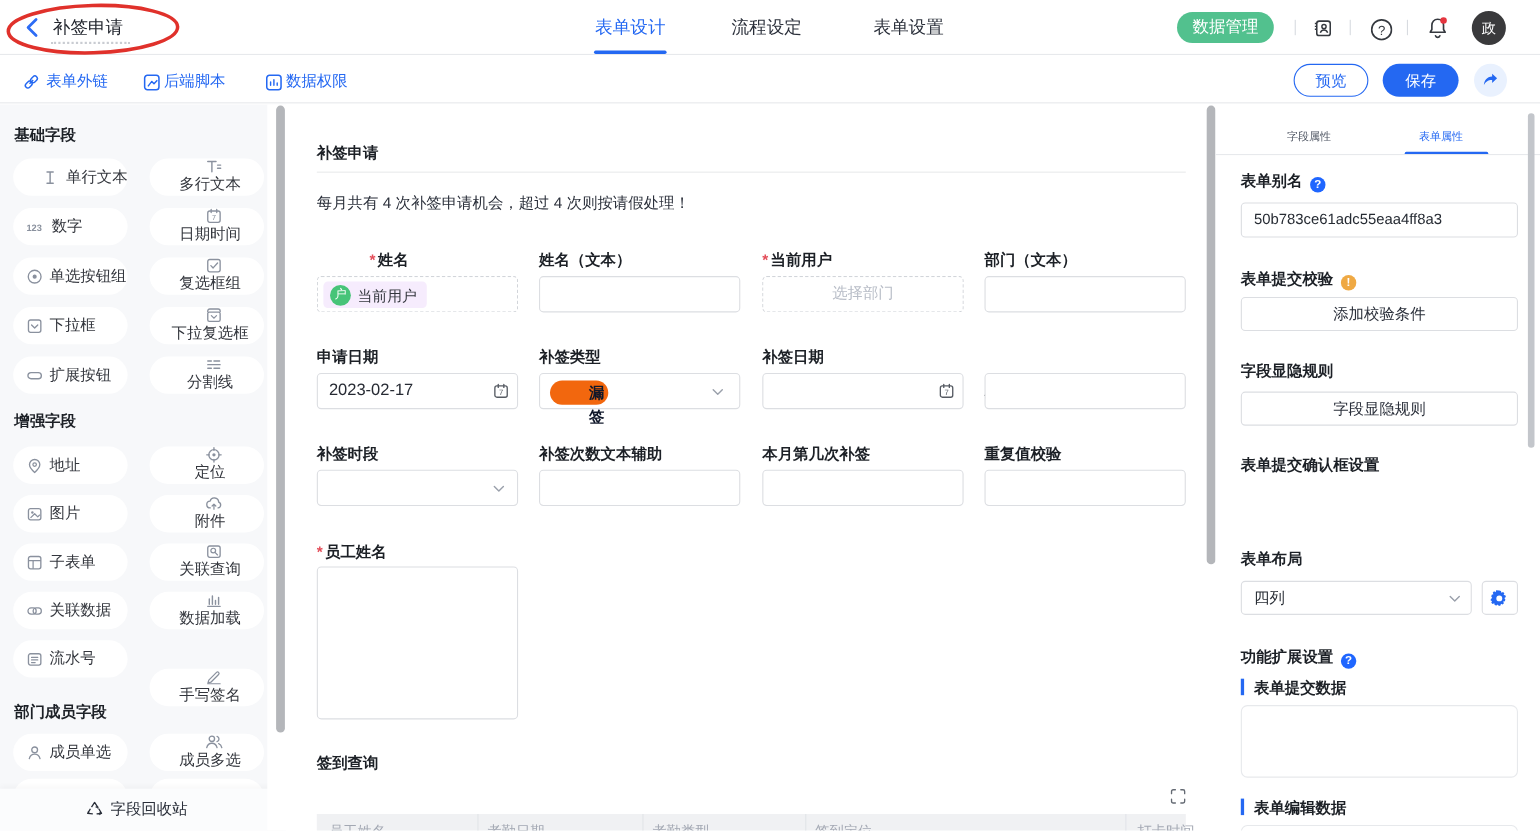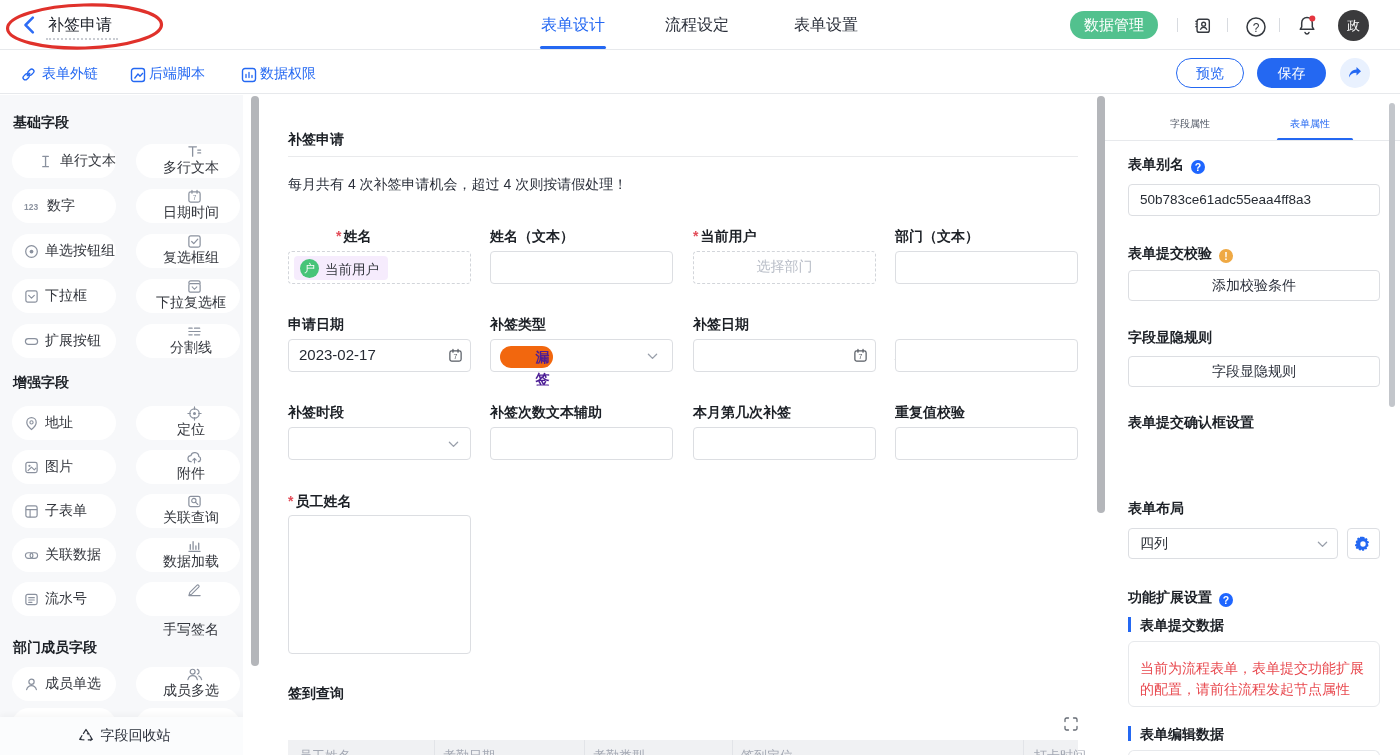--- a/index.html
+++ b/index.html
@@ -233,21 +233,21 @@
       </svg>
       <span>数据加载</span>
     </div>
   <div class="abs pill pc1" style="top:582px;">
       <svg width="15" height="15" viewBox="0 0 16 16">
         <rect x="2" y="2.5" width="12" height="11" rx="2" stroke="#8a919e" stroke-width="1.3" fill="none"></rect>
         <path d="M5 6 h6 M5 8.5 h6 M5 11 h3.5" stroke="#8a919e" stroke-width="1.2" stroke-linecap="round"></path>
       </svg>
       <span>流水号</span>
     </div>
-  <div class="abs pill pc2" style="top:582px;gap:24px;">
+  <div class="abs pill pc2" style="top:608px;">
       <svg width="15" height="15" viewBox="0 0 16 16">
         <path d="M3 11 L10.5 3.5 a1.4 1.4 0 0 1 2 2 L5 13 l-2.8 0.8 z" stroke="#8a919e" stroke-width="1.2" fill="none" stroke-linejoin="round"></path>
         <path d="M2 14.5 h12" stroke="#8a919e" stroke-width="1.2" stroke-linecap="round"></path>
       </svg>
       <span>手写签名</span>
     </div>
   <div class="abs sect" style="top:639px;">部门成员字段</div>
   <div class="abs pill pc1" style="top:667px;">
       <svg width="15" height="15" viewBox="0 0 16 16">
         <circle cx="8" cy="5" r="2.8" stroke="#8a919e" stroke-width="1.3" fill="none"></circle>
@@ -299,21 +299,21 @@
   <div class="abs flabel" style="left:288px;top:314px;">申请日期</div>
   <div class="abs ibox" style="left:288px;top:339px;"></div>
   <div class="abs" style="left:299px;top:346px;font-size:15px;color:#262a33;">2023-02-17</div>
   <svg class="abs" style="left:448px;top:348px" width="15" height="15" viewBox="0 0 16 16">
       <rect x="2" y="3" width="12" height="11" rx="2" stroke="#565b63" stroke-width="1.3" fill="none"></rect>
       <path d="M5.3 1.5v3 M10.7 1.5v3" stroke="#565b63" stroke-width="1.3" stroke-linecap="round"></path>
       <text x="8" y="12.2" font-size="7.5" fill="#565b63" text-anchor="middle" font-family="Liberation Sans">7</text>
     </svg>
   <div class="abs flabel" style="left:490px;top:314px;">补签类型</div>
   <div class="abs ibox" style="left:490px;top:339px;"></div>
-  <div class="abs" style="left:500px;top:346px;width:53px;height:22px;border-radius:11px;background:#f2670e;color:#4c1d95;font-size:14px;font-weight:700;text-align:center;line-height:22px;padding-left:32px;">漏签</div>
+  <div class="abs" style="left:500px;top:346px;width:53px;height:22px;border-radius:11px;background:#f2670e;color:#0f172a;font-size:14px;font-weight:700;text-align:center;line-height:22px;padding-left:32px;">漏签</div>
   <svg class="abs" style="left:647px;top:351px" width="11" height="11" viewBox="0 0 12 12">
       <path d="M1.5 3.5 L6 8 L10.5 3.5" stroke="#9aa0ab" stroke-width="1.4" fill="none" stroke-linecap="round" stroke-linejoin="round"></path>
     </svg>
   <div class="abs flabel" style="left:693px;top:314px;">补签日期</div>
   <div class="abs ibox" style="left:693px;top:339px;"></div>
   <svg class="abs" style="left:853px;top:348px" width="15" height="15" viewBox="0 0 16 16">
       <rect x="2" y="3" width="12" height="11" rx="2" stroke="#565b63" stroke-width="1.3" fill="none"></rect>
       <path d="M5.3 1.5v3 M10.7 1.5v3" stroke="#565b63" stroke-width="1.3" stroke-linecap="round"></path>
       <text x="8" y="12.2" font-size="7.5" fill="#565b63" text-anchor="middle" font-family="Liberation Sans">7</text>
     </svg>
@@ -377,19 +377,18 @@
     </svg>
   <div class="abs" style="left:1347px;top:528px;width:33px;height:31px;border:1px solid #dcdee2;border-radius:4px;"></div>
   <svg class="abs" style="left:1355px;top:536px" width="16" height="16" viewBox="0 0 16 16">
       <path fill="#2468f2" d="M8 0.8 l1.5 0.4 0.4 1.6 1.5-0.7 1.2 1.2-0.7 1.5 1.6 0.4 L14 6.7 l-1.4 0.9 0.9 1.4-0.4 1.5-1.6 0.4 0.7 1.5-1.2 1.2-1.5-0.7-0.4 1.6-1.5 0.4-0.9-1.4-1.4 0.9-1.5-0.4-0.4-1.6-1.5 0.7-1.2-1.2 0.7-1.5-1.6-0.4 0.4-1.5 1.4-0.9-0.9-1.4 0.4-1.5 1.6-0.4-0.7-1.5 1.2-1.2 1.5 0.7 0.4-1.6z M8 5.3 a2.7 2.7 0 1 0 0 5.4 a2.7 2.7 0 0 0 0-5.4z"></path>
     </svg>
 
   <div class="abs rlabel" style="left:1128px;top:587px;">功能扩展设置 <span class="qicon">?</span></div>
   <div class="abs" style="left:1128px;top:617px;width:3px;height:15px;background:#2468f2;"></div>
   <div class="abs rlabel" style="left:1140px;top:615px;">表单提交数据</div>
   <div class="abs" style="left:1128px;top:641px;width:252px;height:66px;border:1px solid #e7e9ec;border-radius:6px;"></div>
-  <div class="abs" style="left:1140px;top:658px;width:230px;font-size:14px;color:#e8494f;line-height:21px;">当前为流程表单，表单提交功能扩展的配置，请前往流程发起节点属性</div>
   <div class="abs" style="left:1128px;top:726px;width:3px;height:15px;background:#2468f2;"></div>
   <div class="abs rlabel" style="left:1140px;top:724px;">表单编辑数据</div>
   <div class="abs" style="left:1128px;top:750px;width:252px;height:10px;border:1px solid #e7e9ec;border-radius:6px 6px 0 0;border-bottom:none;"></div>
   <div class="abs sthumb" style="left:1389px;top:103px;width:6px;height:304px;background:#c3c6cb;"></div>
 
 </div>
 
 </body></html>

